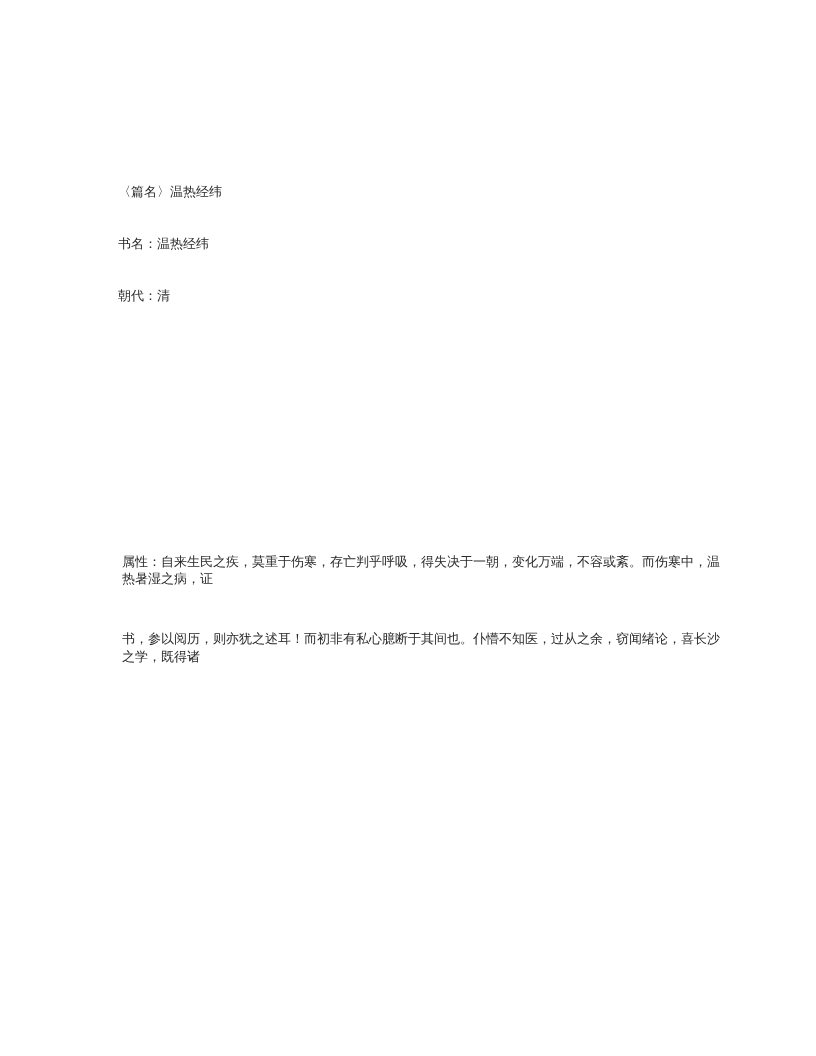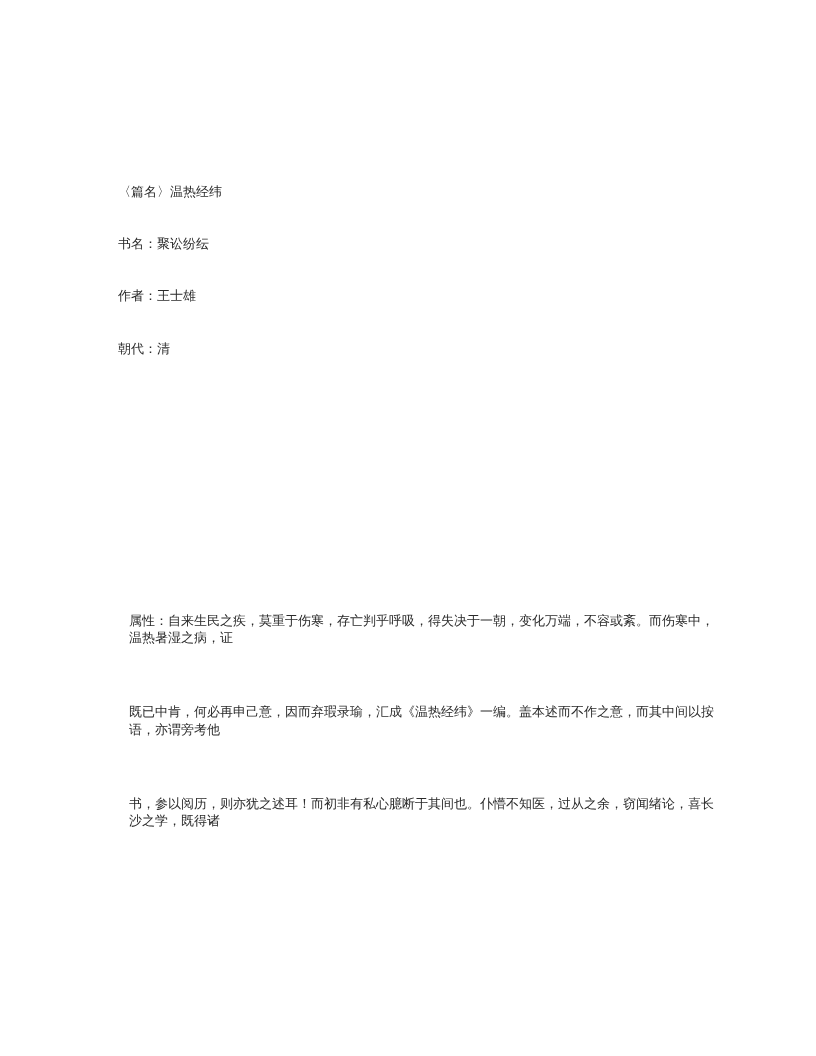--- a/index.html
+++ b/index.html
@@ -38,43 +38,41 @@
   }
   .meta-line {
     margin: 0;
     padding: 0;
   }
   .marker {
     margin: 0;
     padding: 0;
   }
   .para {
-    margin: 11px;
+    margin: 4px;
     padding: 0;
   }
 </style>
 </head>
 <body>
 
 <div class="page">
   <div class="doc">
 
     <div class="block">
       <div class="marker">〈篇名〉温热经纬</div>
-      <div class="meta-line">书名：聚讼纷纭</div>
-      <div class="meta-line">作者：王士雄</div>
+      <div class="meta-line">书名：温热经纬</div>
       <div class="meta-line">朝代：清</div>
     </div>
 
     <div class="spacer"></div>
     <div class="spacer"></div>
 
     <div class="block">
       <div class="para">属性：自来生民之疾，莫重于伤寒，存亡判乎呼吸，得失决于一朝，变化万端，不容或紊。而伤寒中，温热暑湿之病，证</div>
-      <div class="para">既已中肯，何必再申己意，因而弃瑕录瑜，汇成《温热经纬》一编。盖本述而不作之意，而其中间以按语，亦谓旁考他</div>
       <div class="para">书，参以阅历，则亦犹之述耳！而初非有私心臆断于其间也。仆懵不知医，过从之余，窃闻绪论，喜长沙之学，既得诸</div>
       
       
       
     </div>
 
     
     
 
     

